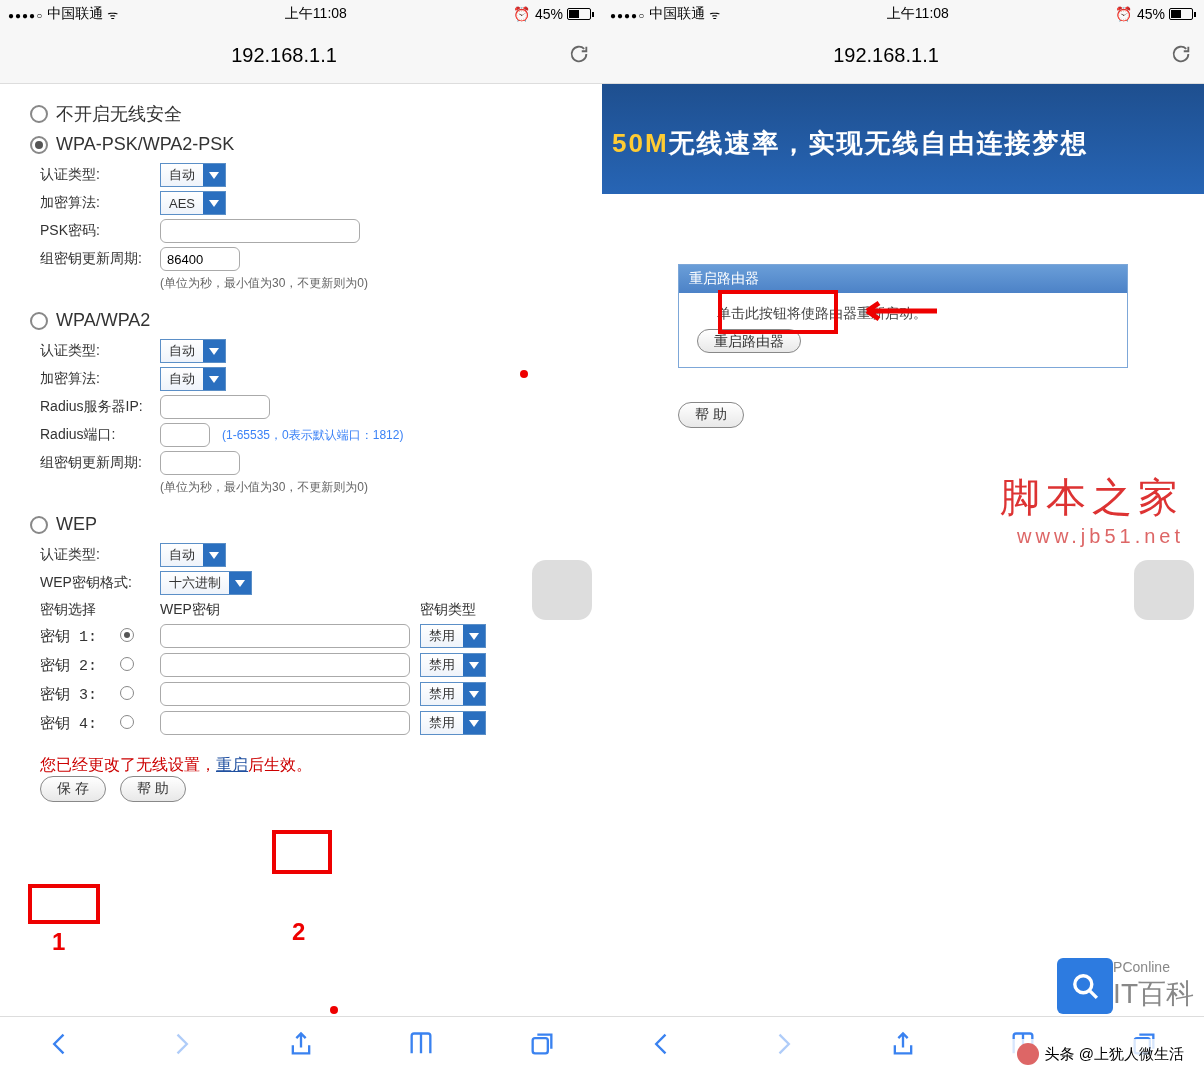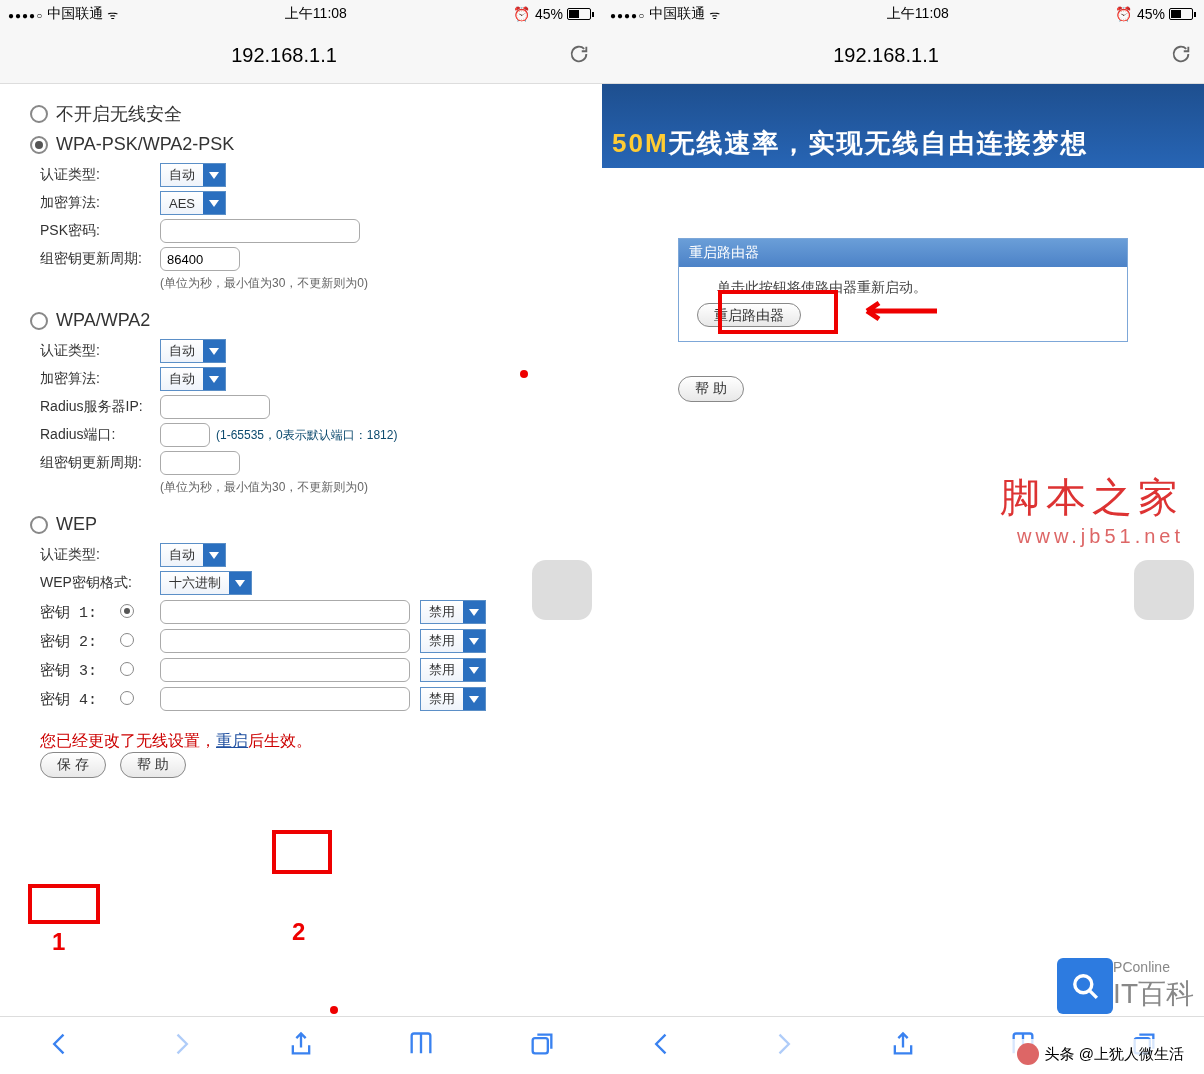--- a/index.html
+++ b/index.html
@@ -43,21 +43,21 @@
 .warn-text { color: #c00; font-size: 16px; margin-top: 20px; }
 .warn-link { color: #2050a0; text-decoration: underline; }
 .btn-row { display: flex; gap: 14px; align-items: center; }
 .pill-btn { border: 1px solid #888; border-radius: 14px; background: linear-gradient(#fff,#e8e8e8); padding: 3px 16px; font-size: 14px; cursor: pointer; }
 .red-box { border: 4px solid #e00; position: absolute; }
 .red-num { color: #e00; font-size: 24px; font-weight: bold; position: absolute; }
 .red-arrow { position: absolute; }
 .toolbar { height: 58px; border-top: 1px solid #ddd; display: flex; align-items: center; justify-content: space-around; }
 .toolbar svg { width: 28px; height: 28px; stroke: #3a82f0; fill: none; stroke-width: 2; }
 
-.banner { height: 84px; background: linear-gradient(#1e4f8f,#2765b5); color: #fff; position: relative; overflow: hidden; }
+.banner { height: 110px; background: linear-gradient(#1e4f8f,#2765b5); color: #fff; position: relative; overflow: hidden; }
 .banner-txt { position: absolute; top: 42px; left: 10px; font-size: 26px; font-weight: 600; letter-spacing: 2px; }
 .banner-50m { color: #ffcc33; }
 .banel-white { background: #fff; height: 40px; }
 .reboot-panel { width: 450px; margin: 30px auto; border: 1px solid #7da7d8; }
 .reboot-title { background: linear-gradient(#6a9ed8,#4c82c7); color: #fff; padding: 5px 10px; font-size: 14px; }
 .reboot-body { padding: 12px 18px 16px; font-size: 14px; }
 .reboot-hint { color: #444; margin-bottom: 10px; margin-left: 20px; }
 .watermark1 { position: absolute; right: 20px; top: 470px; text-align: right; }
 .watermark1 .line1 { font-family: "KaiTi","STKaiti",serif; font-size: 40px; color: #d33; letter-spacing: 6px; }
 .watermark1 .line2 { font-size: 20px; color: #d66; letter-spacing: 4px; }
@@ -156,21 +156,21 @@
           <span class="select-arrow"></span>
         </span>
       </div>
     <div class="form-row">
         <span class="form-label">Radius服务器IP:</span>
       <input class="txt-input" style="width: 110px;">
       </div>
     <div class="form-row">
         <span class="form-label">Radius端口:</span>
       <input class="txt-input" style="width: 50px;">
-      <span style="font-size:12px;color:#0c4a6e;margin-left:6px">(1-65535，0表示默认端口：1812)</span>
+      <span style="font-size:12px;color:#3b82f6;margin-left:12px">(1-65535，0表示默认端口：1812)</span>
       </div>
     <div class="form-row">
         <span class="form-label">组密钥更新周期:</span>
       <input class="txt-input" style="width: 80px;">
       </div>
     <div class="hint">(单位为秒，最小值为30，不更新则为0)</div>
 
     <div class="section-radio-row" style="margin-top:18px">
       <span class="section-radio"></span>
       <span class="section-title">WEP</span>
@@ -182,20 +182,25 @@
           <span class="select-arrow"></span>
         </span>
       </div>
     <div class="form-row">
         <span class="form-label">WEP密钥格式:</span>
       <span class="select">
           <span class="select-text">十六进制</span>
           <span class="select-arrow"></span>
         </span>
       </div>
+    <div class="wep-header">
+      <span class="col1">密钥选择</span>
+      <span class="col2">WEP密钥</span>
+      <span>密钥类型</span>
+    </div>
     <div class="wep-row">
         <span class="col1">密钥 1:</span>
         <span class="colr"><span class="small-radio selected"></span></span>
         <span class="col2"><input class="txt-input" style="width: 250px;"></span>
         <span class="select">
           <span class="select-text">禁用</span>
           <span class="select-arrow"></span>
         </span>
       </div>
     <div class="wep-row">

